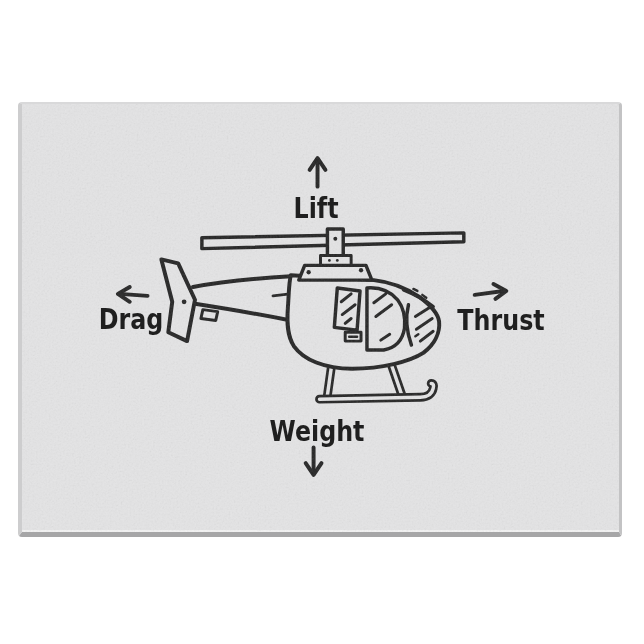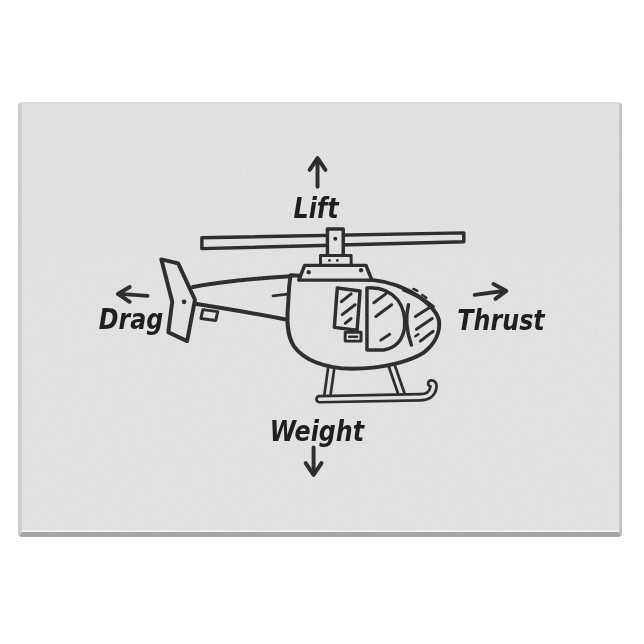--- a/index.html
+++ b/index.html
@@ -3,21 +3,21 @@
 <meta charset="utf-8">
 <style>
   html,body{margin:0;padding:0;}
   body{
     width:644px;height:644px;
     background:#ffffff;
     font-family:"DejaVu Sans", sans-serif;
     position:relative;
     overflow:hidden;
   }
-  .stage{position:absolute;inset:0;font-style:italic;}
+  .stage{position:absolute;inset:0;}
   .board{
     position:absolute;
     left:18px;top:102px;
     width:604px;height:435px;
     box-sizing:border-box;
     background:#e4e4e5;
     border-top:2px solid #d9d9da;
     border-left:4px solid #cdcdce;
     border-right:3px solid #c3c3c4;
     border-bottom:5px solid #a6a6a7;

